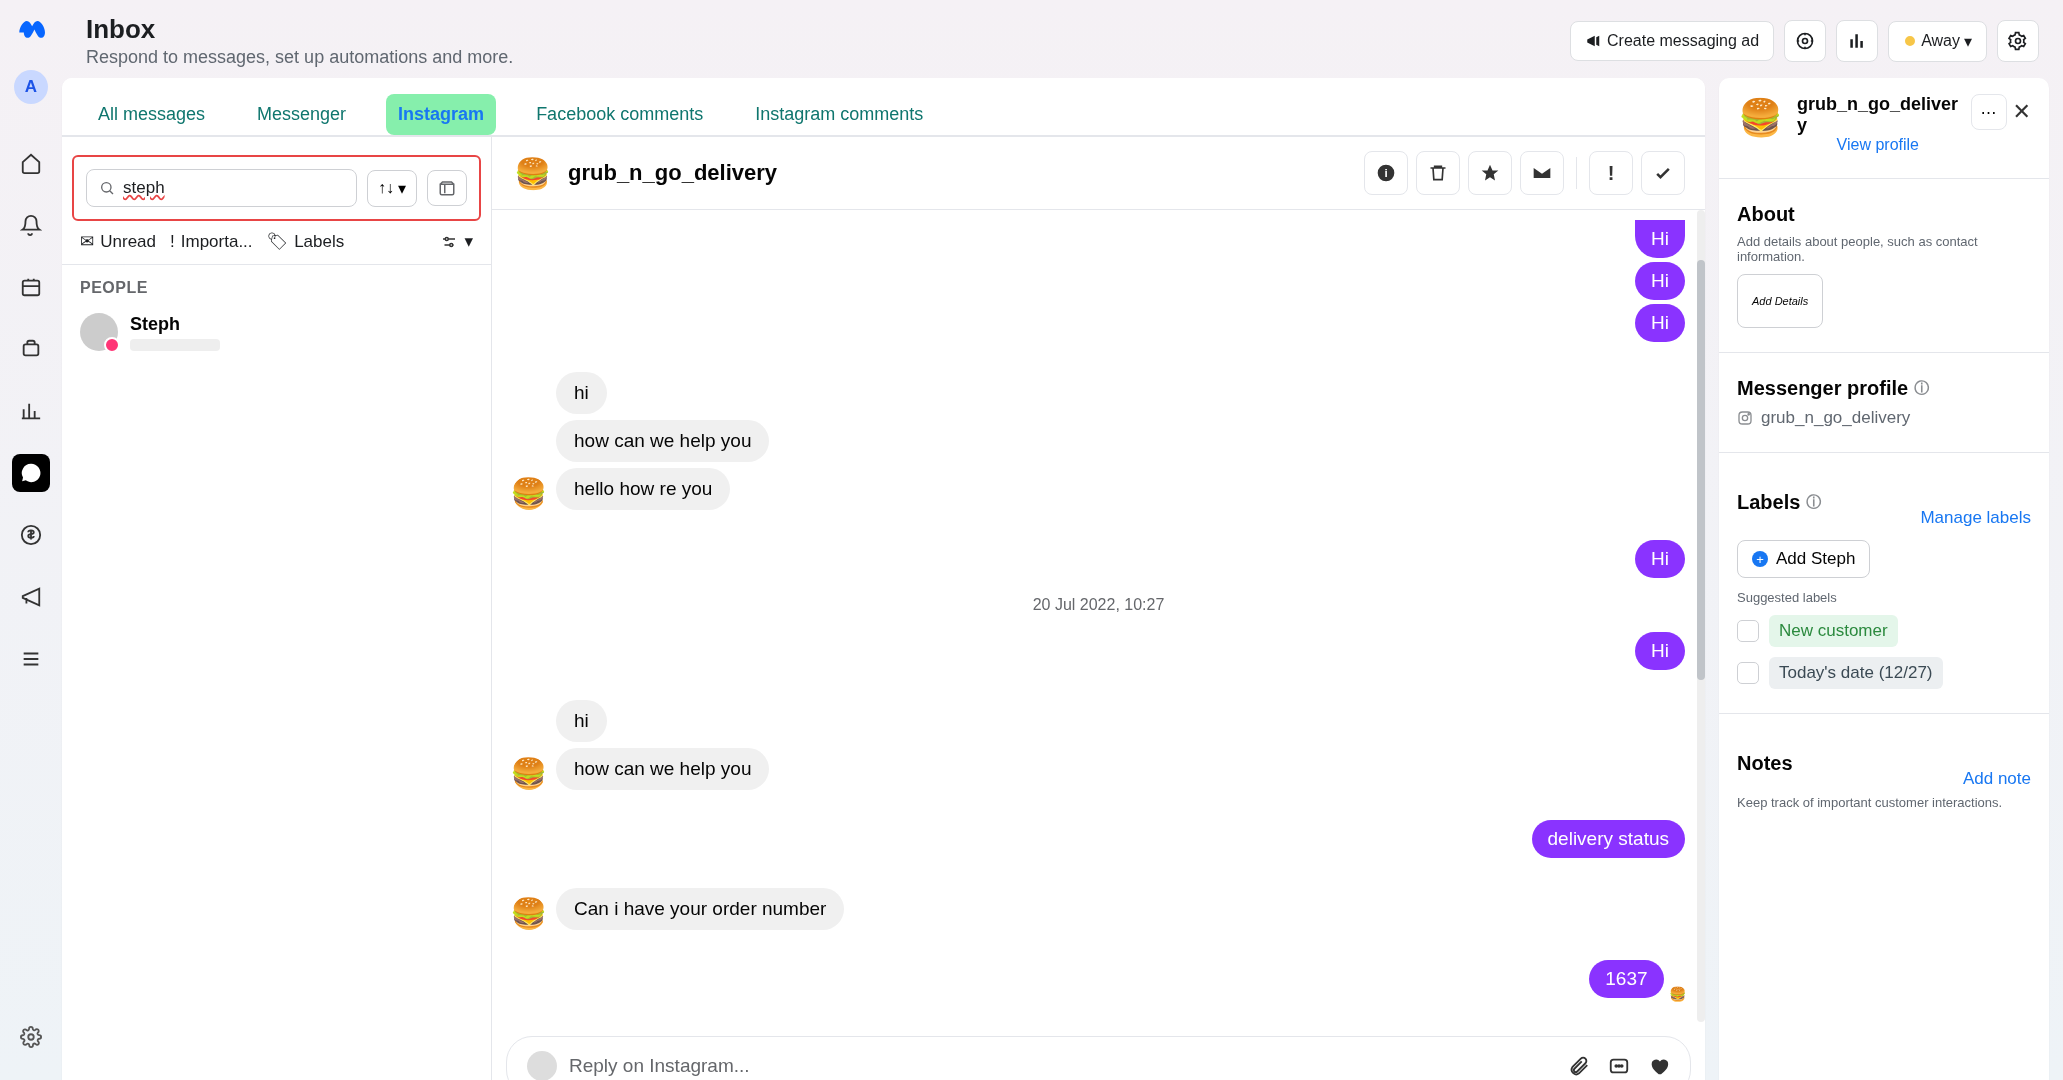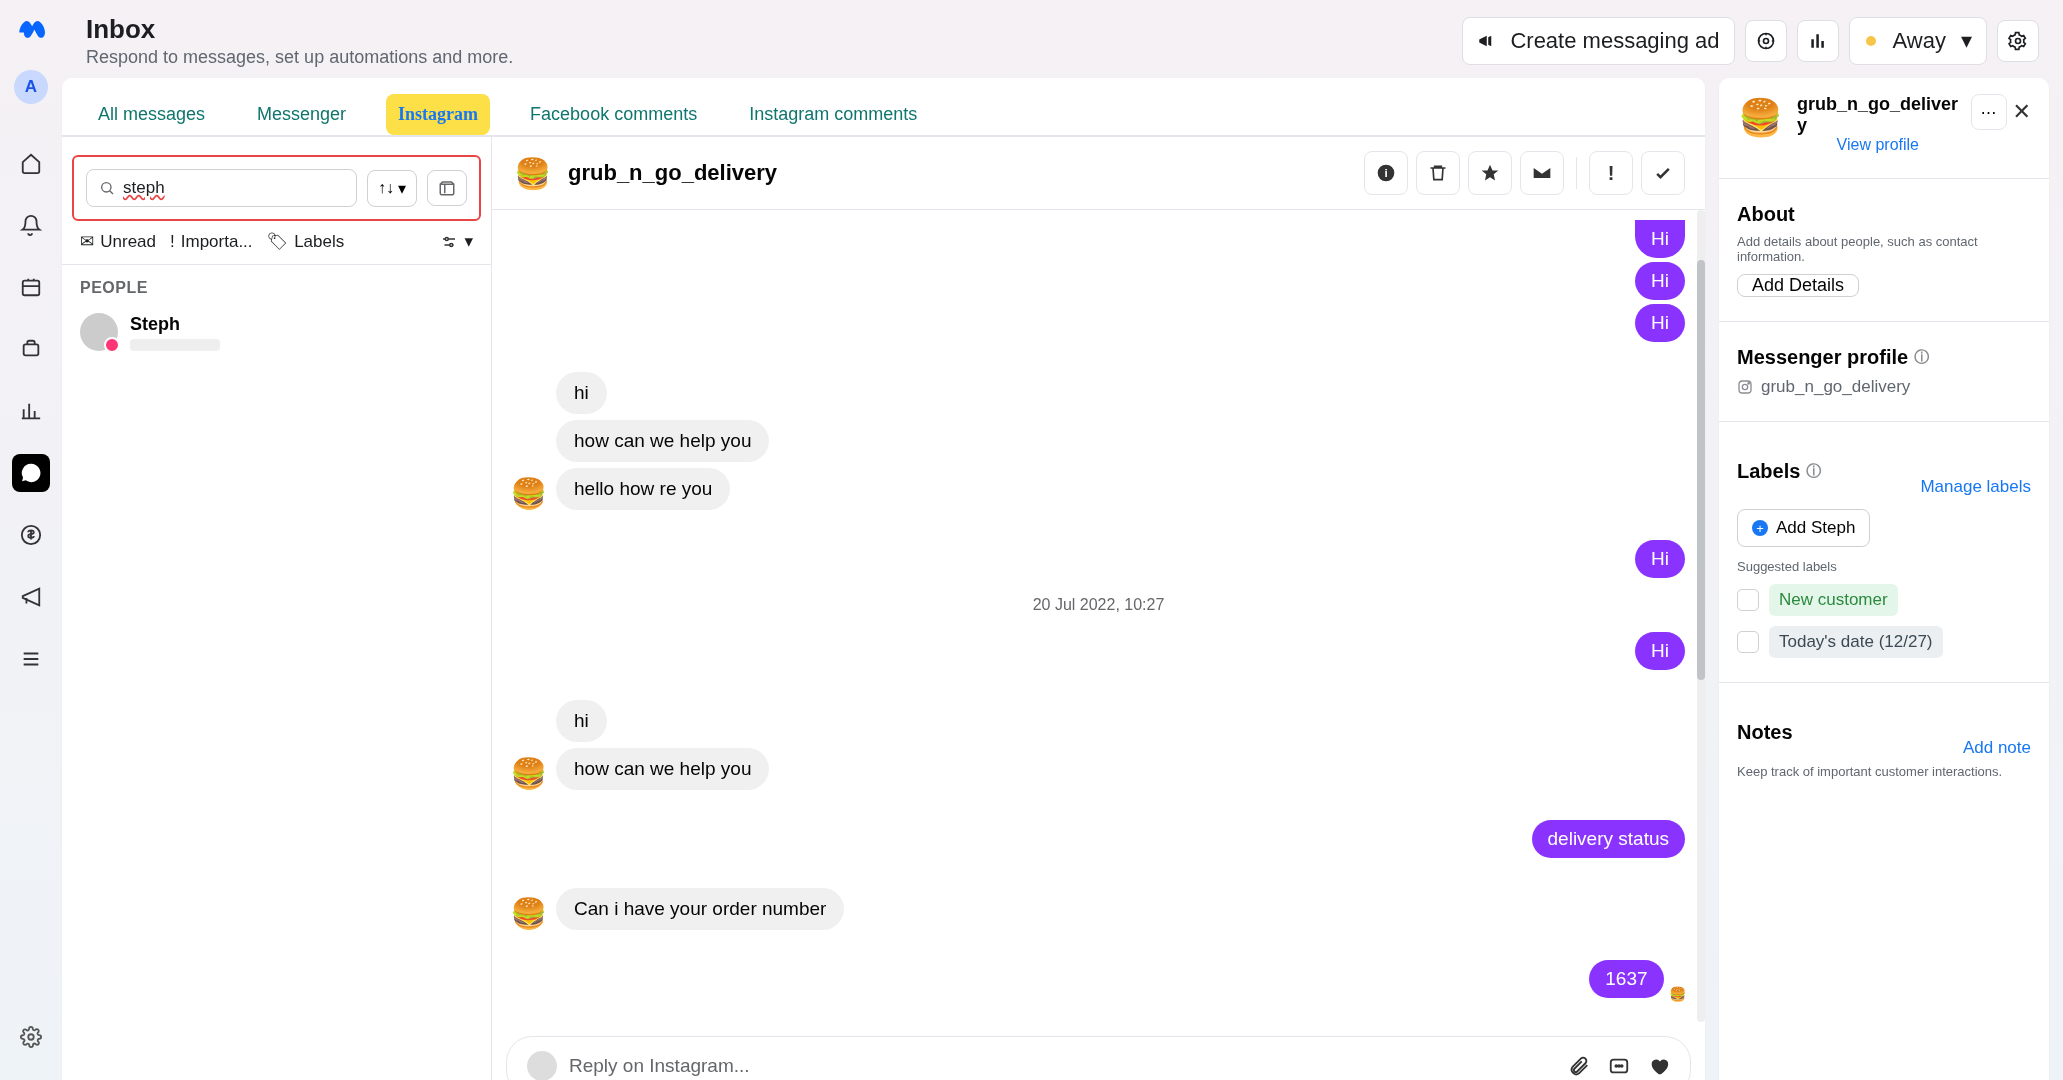--- a/index.html
+++ b/index.html
@@ -12,29 +12,29 @@
   .rail .nav-item { width:38px;height:38px;display:flex;align-items:center;justify-content:center;border-radius:8px;color:#333;}
   .rail .nav-item.active{background:#000;color:#fff;}
   .rail .spacer{flex:1;}
   .rail .gear{margin-bottom:24px;color:#555;}
   .main { flex:1; display:flex; flex-direction:column;}
   .topbar{display:flex;align-items:center;padding:14px 24px 10px 24px;}
   .topbar .title-block{flex:1;}
   .topbar h1{font-size:26px;color:#1c1e21;margin-bottom:2px;}
   .topbar .sub{font-size:18px;color:#606770;}
   .topbar-actions{display:flex;gap:10px;align-items:center;}
-  .btn{background:#fff;border:1px solid #dddfe2;border-radius:8px;padding:10px 14px;display:flex;align-items:center;gap:15px;font-size:22px;color:#1c1e21;cursor:pointer;}
+  .btn{background:#fff;border:1px solid #dddfe2;border-radius:8px;padding:10px 14px;display:flex;align-items:center;gap:4px;font-size:16px;color:#1c1e21;cursor:pointer;}
   .btn.icon-only{padding:10px;}
   .status-dot{width:14px;height:14px;border-radius:50%;background:#f7c648;border:2px solid #fff;}
   .content-row{flex:1;display:flex;gap:14px;padding:0 14px 14px 0;}
   .inbox-panel{background:#fff;border-radius:10px;flex:1;display:flex;overflow:hidden;box-shadow:0 1px 2px rgba(0,0,0,0.05);}
   .list-col{width:430px;border-right:1px solid #e4e6eb;display:flex;flex-direction:column;}
   .tabs{display:flex;padding:16px 24px 0 24px;gap:28px;border-bottom:1px solid #e4e6eb;width:100%;}
   .tab{font-size:18px;color:#0f766e;padding:10px 12px;border-radius:8px;cursor:pointer;white-space:nowrap;}
-  .tab.active{background:#fde047;color:#1877f2;font-weight:600;font-family:Liberation Serif, serif;}
+  .tab.active{background:#86efac;color:#1877f2;font-weight:600;}
   .tabs-bar{display:flex;background:#fff;border-bottom:1px solid #e4e6eb;}
   .search-row{display:flex;align-items:center;gap:10px;padding:12px 12px;border:2px solid #e84545;border-radius:6px;margin:18px 10px 10px 10px;}
   .search-input{flex:1;display:flex;align-items:center;gap:8px;border:1px solid #ced0d4;border-radius:8px;padding:8px 12px;color:#555;font-size:17px;}
   .search-input span.text{color:#65676b;}
   .search-input span.text.typed{text-decoration:underline;text-decoration-color:#e84545;text-decoration-style:wavy;color:#1c1e21;}
   .sort-btn,.folder-btn{border:1px solid #ced0d4;border-radius:8px;padding:8px 10px;display:flex;align-items:center;gap:4px;cursor:pointer;}
   .filter-row{display:flex;gap:14px;padding:0 18px 12px 18px;align-items:center;font-size:17px;color:#1c1e21;border-bottom:1px solid #e4e6eb;}
   .filter-chip{display:flex;align-items:center;gap:6px;cursor:pointer;}
   .filter-row .more{margin-left:auto;display:flex;gap:6px;align-items:center;}
   .people-header{padding:14px 18px 6px 18px;color:#65676b;font-size:16px;font-weight:600;letter-spacing:.5px;}
@@ -65,21 +65,21 @@
   .profile-panel{width:330px;background:#fff;border-radius:10px;padding:16px 18px;display:flex;flex-direction:column;gap:20px;overflow-y:auto;box-shadow:0 1px 2px rgba(0,0,0,0.05);}
   .pp-head{display:flex;gap:12px;align-items:flex-start;}
   .pp-head .info{flex:1;}
   .pp-head .info .name{font-size:18px;font-weight:700;color:#050505;word-break:break-word;}
   .pp-head .info .link{color:#1877f2;font-size:16px;cursor:pointer;text-align:center;}
   .pp-head .actions{display:flex;gap:6px;align-items:center;}
   .pp-head .dots{width:36px;height:36px;border:1px solid #e4e6eb;border-radius:8px;display:flex;align-items:center;justify-content:center;cursor:pointer;}
   .pp-head .close{cursor:pointer;font-size:22px;color:#333;}
   .pp-section-title{font-size:20px;font-weight:700;color:#050505;margin-bottom:8px;}
   .pp-text{font-size:13px;color:#606770;}
-  .pp-btn{display:inline-block;border:1px solid #ced0d4;border-radius:8px;padding:0 14px;font-size:18px;color:#050505;cursor:pointer;margin-top:10px;}
+  .pp-btn{display:inline-block;border:1px solid #ced0d4;border-radius:8px;padding:20px 14px;font-size:11px;color:#050505;cursor:pointer;margin-top:10px;font-style:italic;}
   .pp-ig-row{display:flex;align-items:center;gap:8px;font-size:17px;color:#606770;margin-top:8px;}
   .pp-labels-head{display:flex;align-items:center;justify-content:space-between;}
   .pp-link{color:#1877f2;font-size:17px;cursor:pointer;margin-top:31px;}
   .add-label-pill{display:inline-flex;align-items:center;gap:8px;border:1px solid #ced0d4;padding:8px 14px;border-radius:8px;font-size:17px;color:#050505;cursor:pointer;}
   .add-label-pill .plus{width:16px;height:16px;border-radius:50%;background:#1877f2;color:#fff;display:flex;align-items:center;justify-content:center;font-size:13px;}
   .suggested{margin-top:12px;}
   .sugg-row{display:flex;align-items:center;gap:10px;margin-top:10px;}
   .sugg-row .chk{width:22px;height:22px;border:1px solid #ced0d4;border-radius:5px;}
   .tag{padding:6px 10px;border-radius:6px;font-size:17px;}
   .tag.green{background:#e4f6ea;color:#2b8a3e;}

